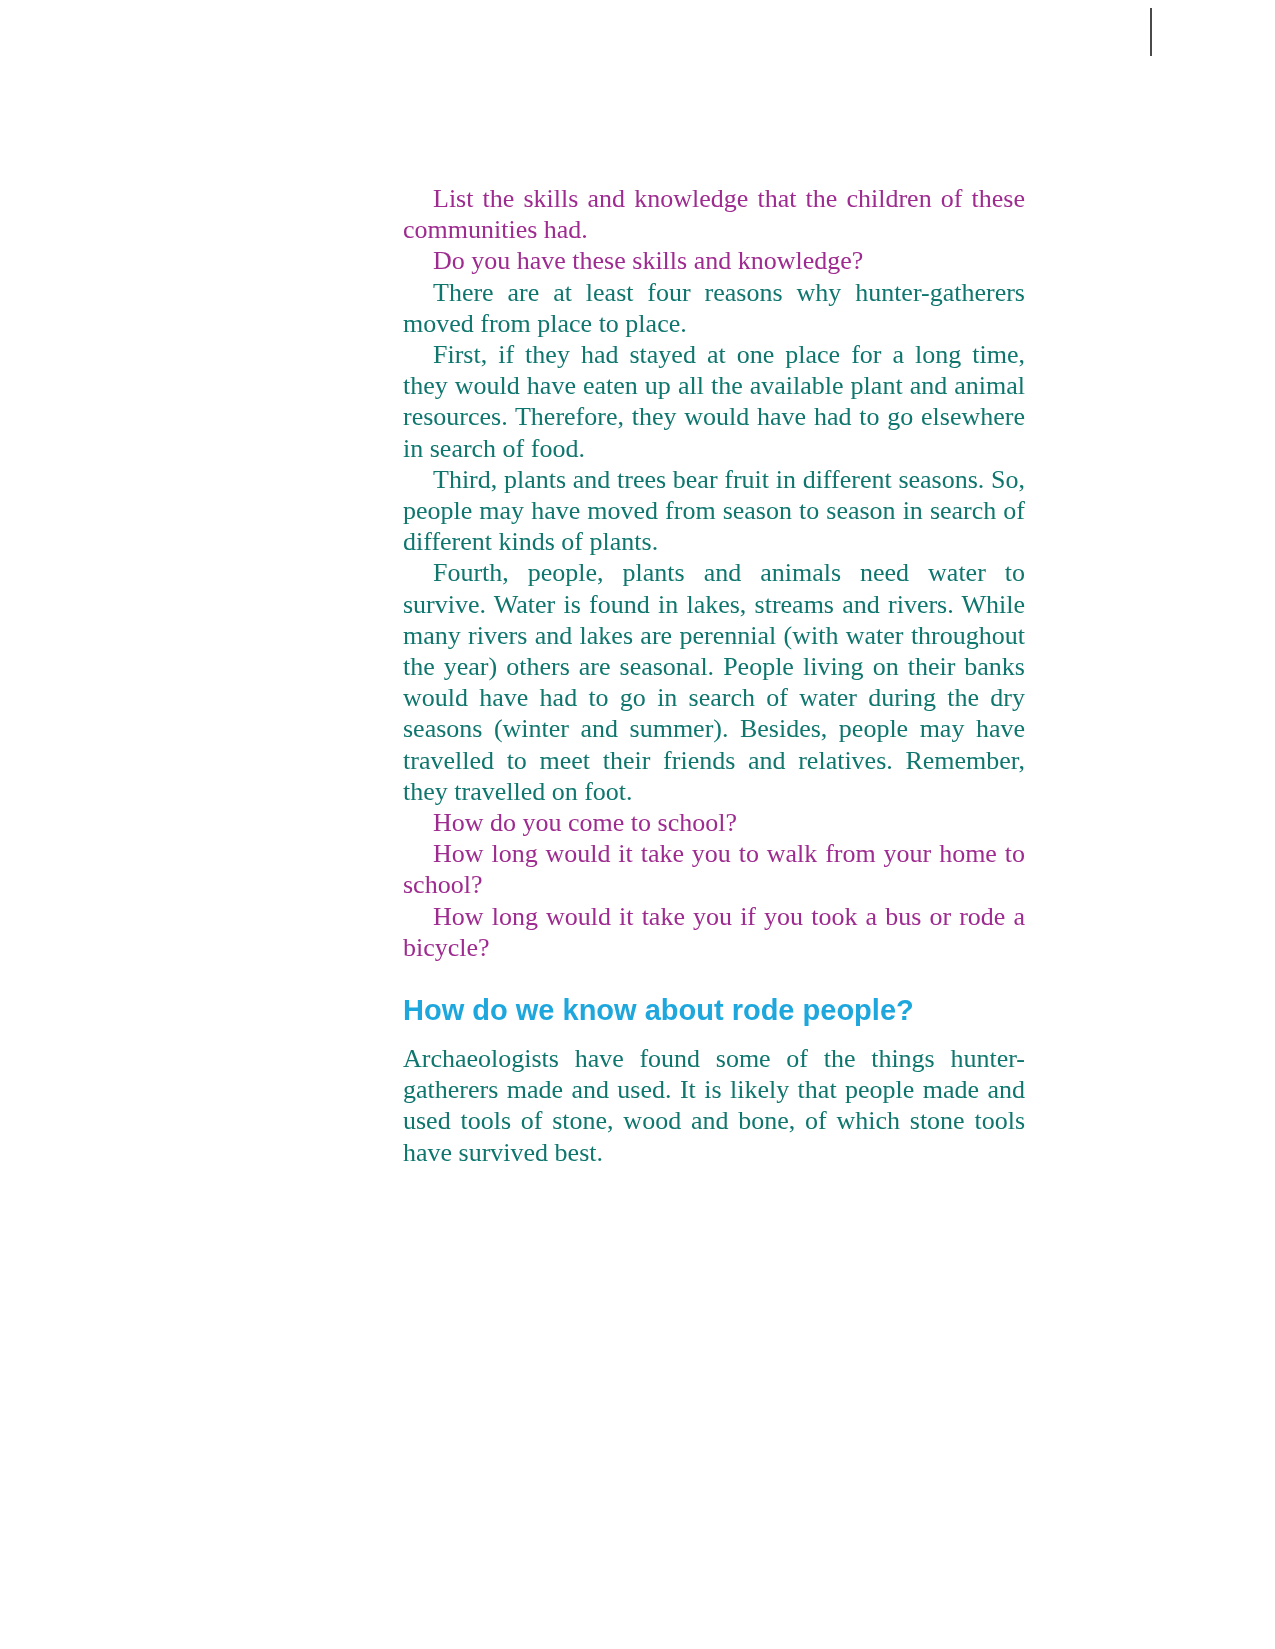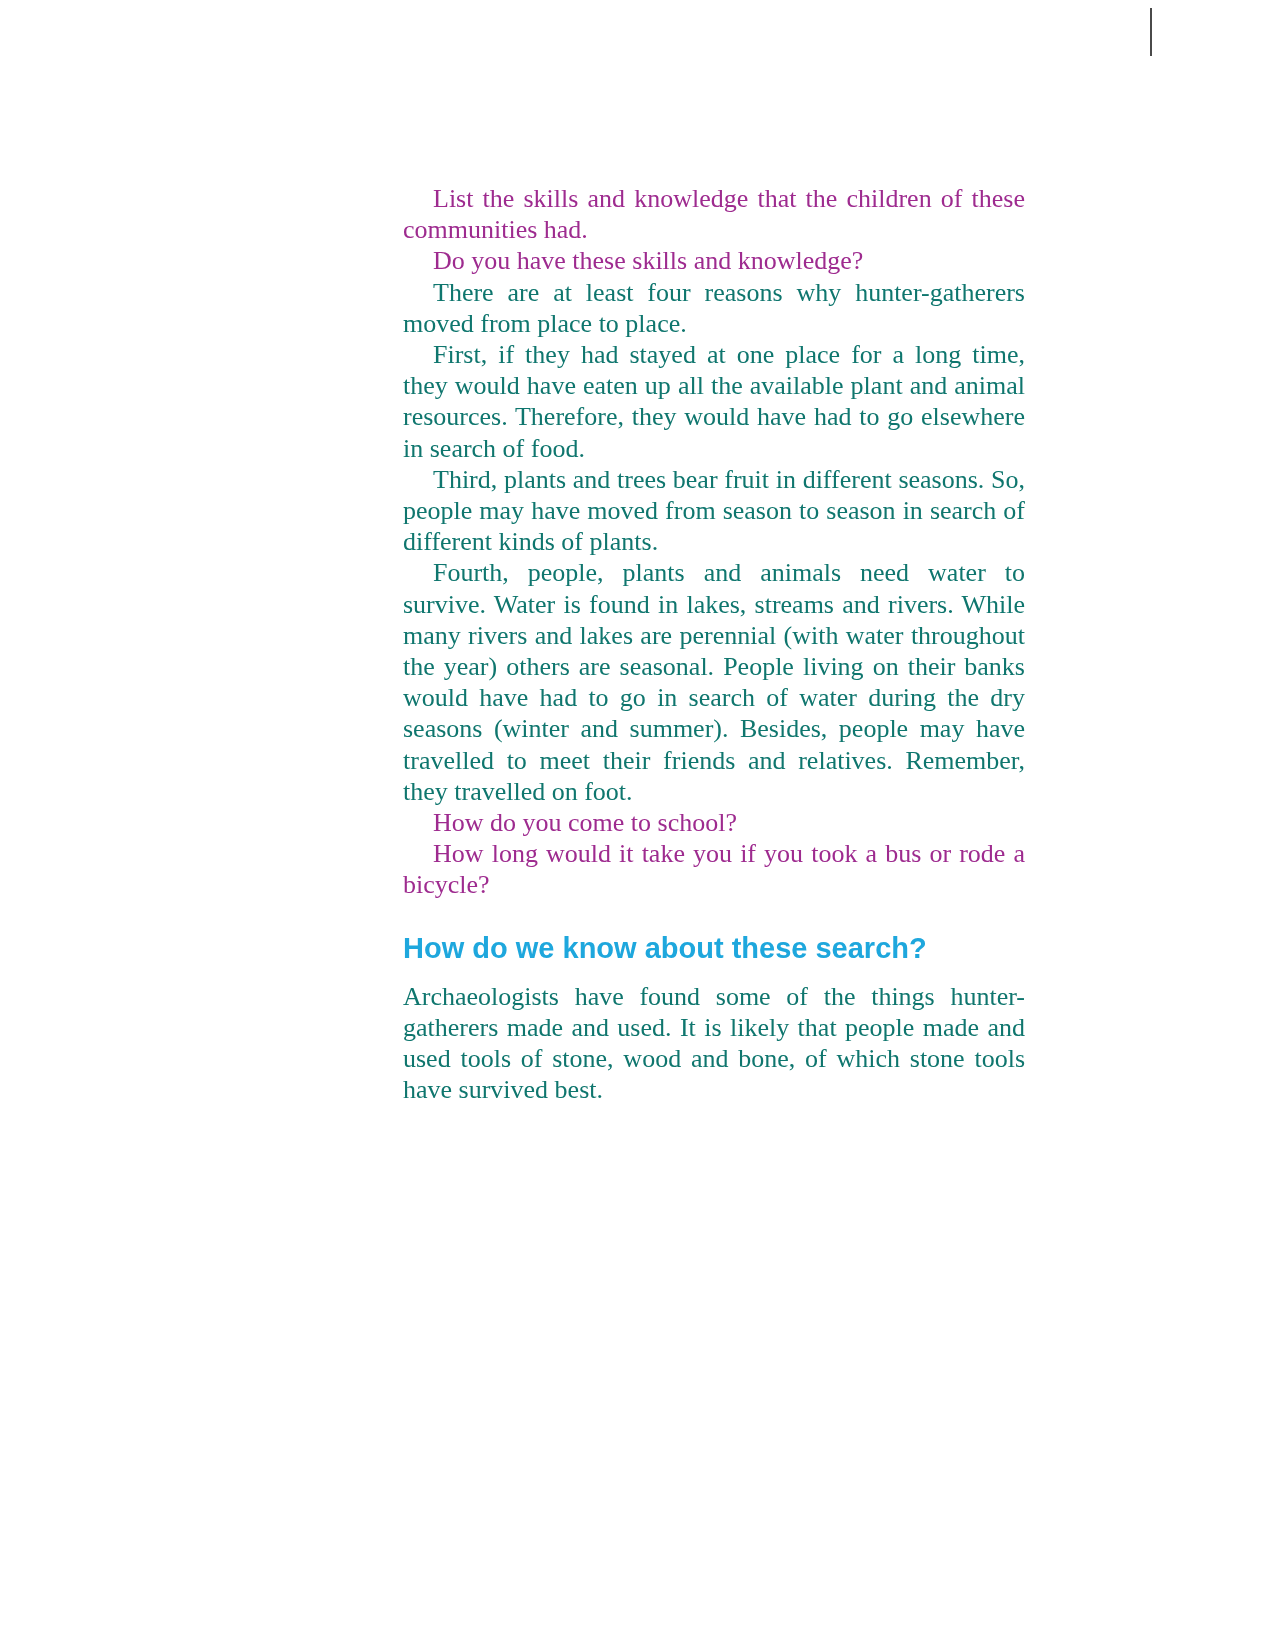--- a/index.html
+++ b/index.html
@@ -99,22 +99,23 @@
   <div class="crop-mark crop-bottom-right"></div>
 
   <main class="text-column">
     <p class="question indent">List the skills and knowledge that the children of these communities had.</p>
     <p class="question indent">Do you have these skills and knowledge?</p>
     <p class="body indent">There are at least four reasons why hunter-gatherers moved from place to place.</p>
     <p class="body indent">First, if they had stayed at one place for a long time, they would have eaten up all the available plant and animal resources. Therefore, they would have had to go elsewhere in search of food.</p>
     <p class="body indent">Third, plants and trees bear fruit in different seasons. So, people may have moved from season to season in search of different kinds of plants.</p>
     <p class="body indent">Fourth, people, plants and animals need water to survive. Water is found in lakes, streams and rivers. While many rivers and lakes are perennial (with water throughout the year) others are seasonal. People living on their banks would have had to go in search of water during the dry seasons (winter and summer). Besides, people may have travelled to meet their friends and relatives. Remember, they travelled on foot.</p>
     <p class="question indent">How do you come to school?</p>
+    <p class="question indent">How long would it take you to walk from your home to school?</p>
     <p class="question indent">How long would it take you if you took a bus or rode a bicycle?</p>
-    <h2 class="section-heading">How do we know about these search?</h2>
+    <h2 class="section-heading">How do we know about rode people?</h2>
     <p class="body">Archaeologists have found some of the things hunter-gatherers made and used. It is likely that people made and used tools of stone, wood and bone, of which stone tools have survived best.</p>
   </main>
 
   <footer class="page-footer">
     <div class="page-number">
       <span class="page-square"></span><span>12</span>
     </div>
     <div class="footer-rule"></div>
     <div class="footer-title">OUR PASTS–I</div>
   </footer>

